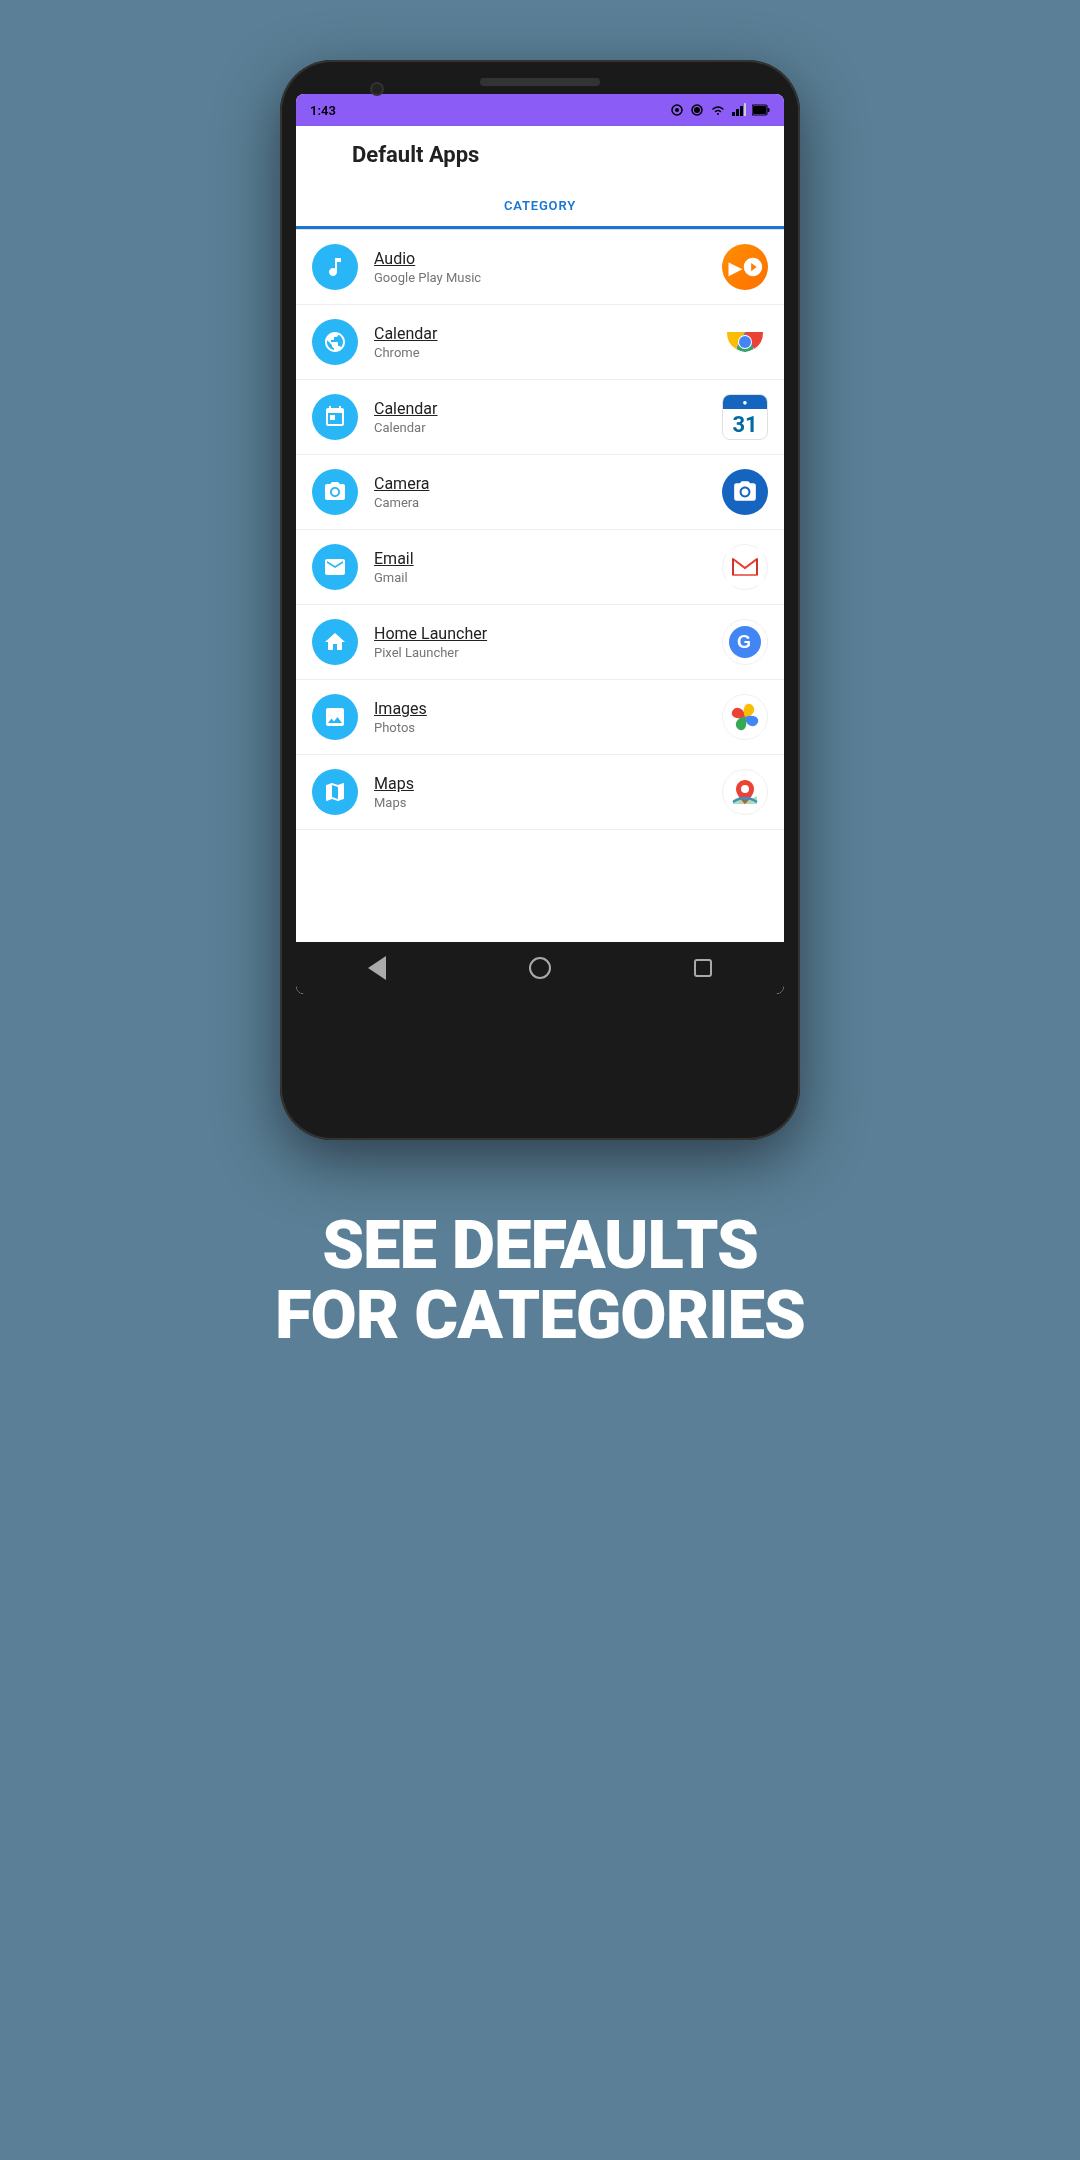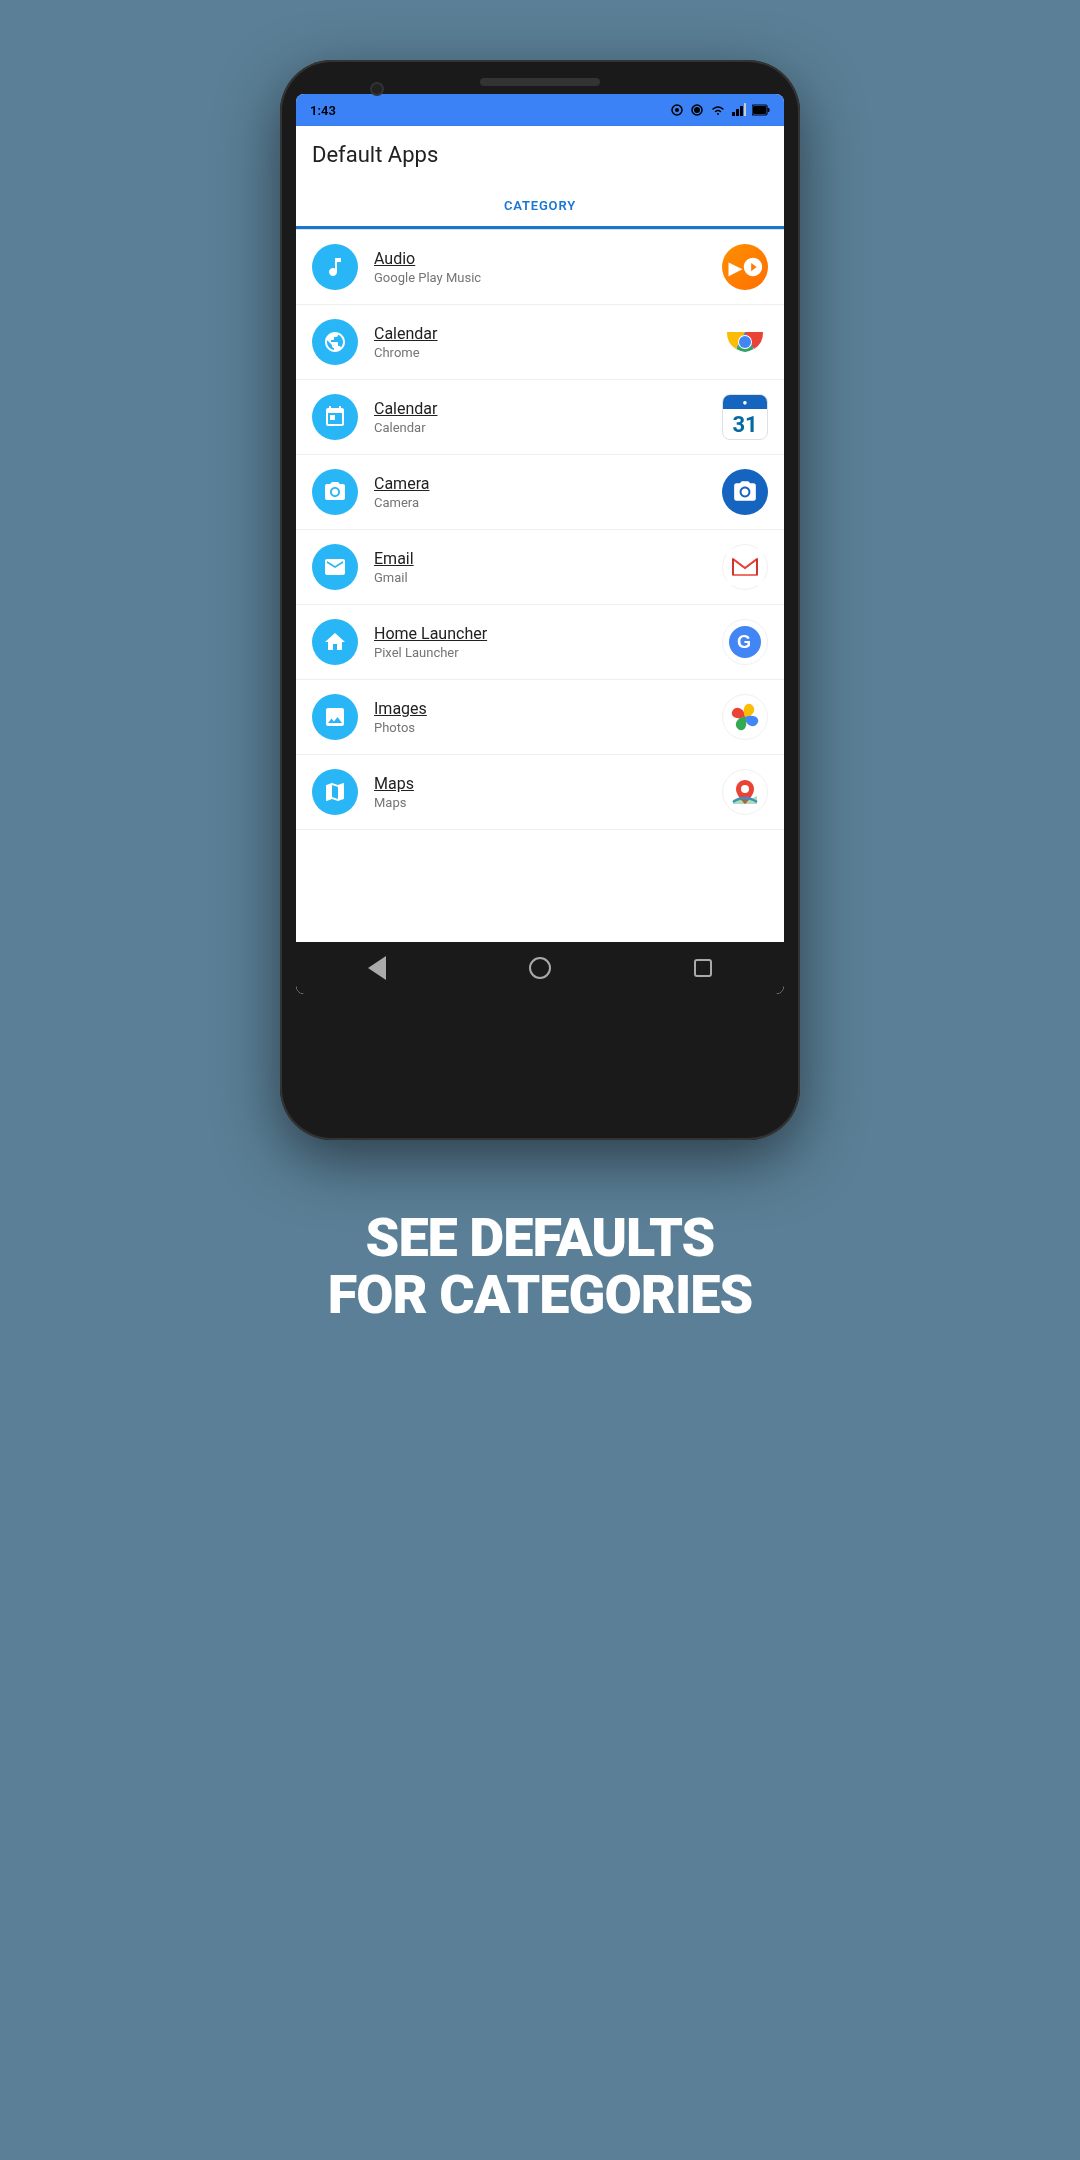--- a/index.html
+++ b/index.html
@@ -64,21 +64,21 @@
       height: 900px;
       background: #f5f5f5;
       border-radius: 8px;
       overflow: hidden;
       display: flex;
       flex-direction: column;
     }
 
     
     .status-bar {
-      background: #3b82f6;
+      background: #8b5cf6;
       height: 32px;
       display: flex;
       align-items: center;
       justify-content: space-between;
       padding: 0 14px;
       flex-shrink: 0;
     }
 
     .status-time {
       font-size: 13px;
@@ -98,22 +98,23 @@
       height: 56px;
       display: flex;
       align-items: center;
       padding: 0 16px;
       flex-shrink: 0;
       box-shadow: 0 1px 3px rgba(0,0,0,0.1);
     }
 
     .app-title {
       font-size: 22px;
-      font-weight: 400;
+      font-weight: 700;
       color: #212121;
+      margin-left: 40px;
     }
 
     
     .tabs-bar {
       background: #fff;
       height: 48px;
       display: flex;
       align-items: stretch;
       flex-shrink: 0;
       border-bottom: 1px solid #e0e0e0;
@@ -300,21 +301,21 @@
     }
 
     
     .bottom-text {
       margin-top: 70px;
       text-align: center;
       padding: 0 60px;
     }
 
     .promo-text {
-      font-size: 54px;
+      font-size: 67px;
       font-weight: 900;
       color: #fff;
       line-height: 1.05;
       letter-spacing: -1px;
       text-transform: uppercase;
     }
 
     
     .nav-triangle {
       width: 0;

